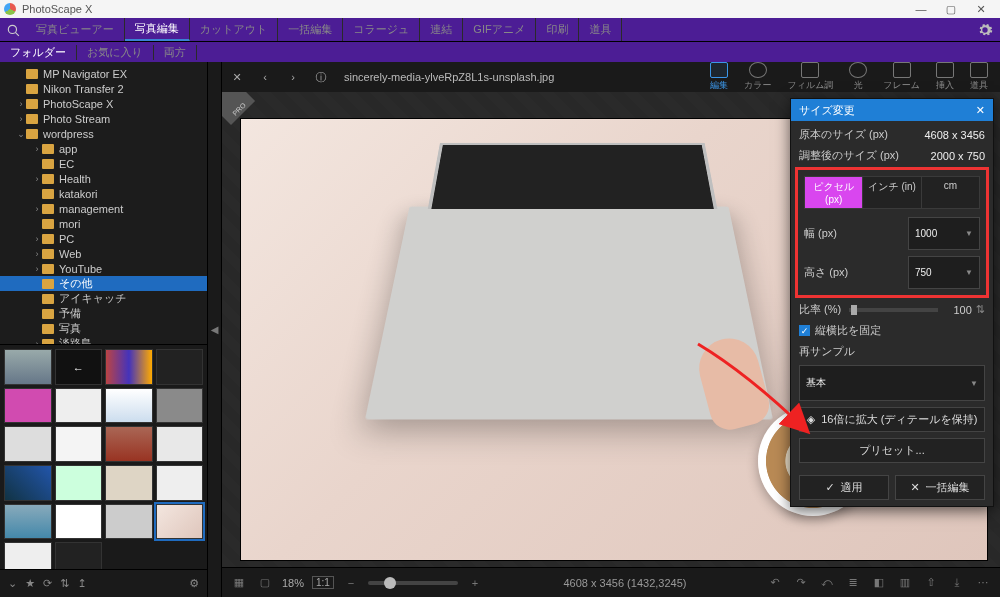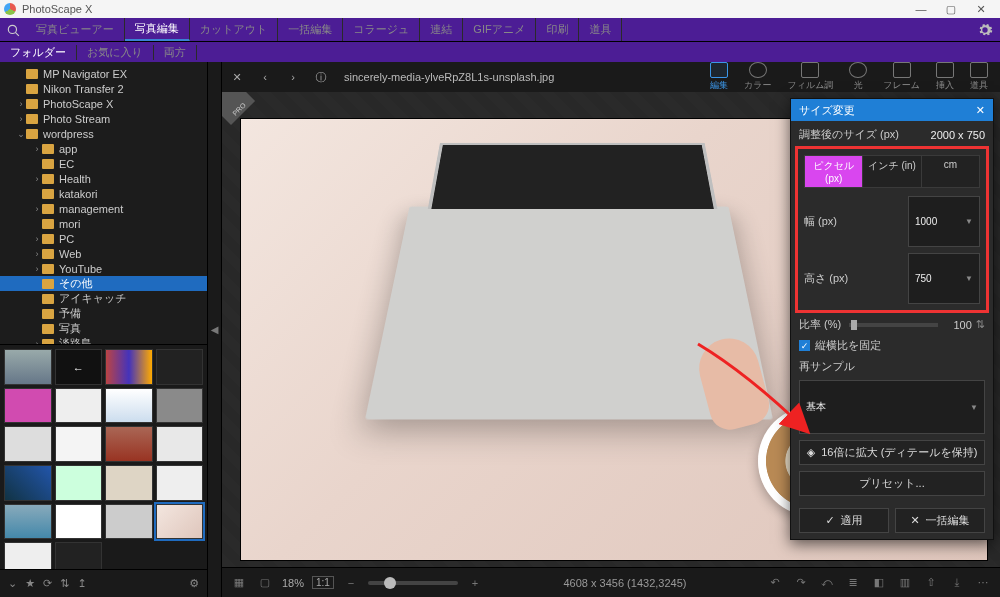--- a/index.html
+++ b/index.html
@@ -73,21 +73,21 @@
   .canvas-footer .zoom-slider::after { content:""; position:absolute; left:18%; top:-4px; width:12px; height:12px; background:#bbb; border-radius:50%; }
   .canvas-footer .dims { margin: 0 auto; color:#999; }
   .cf-ico { color:#777; width:18px; text-align:center; }
 
   
   .rightpanel { position:absolute; right:6px; top:36px; width:204px; background:#2b2b2b; border:1px solid #111; box-shadow:0 4px 14px rgba(0,0,0,.6); z-index:10; }
   .rp-head { height:22px; background:#1f7fd6; color:#fff; display:flex; align-items:center; padding:0 8px; font-size:11px; }
   .rp-head .x { margin-left:auto; cursor:pointer; }
   .rp-body { padding:6px 8px; display:flex; flex-direction:column; gap:6px; font-size:11px; color:#ccc; }
   .rp-row { display:flex; align-items:center; justify-content:space-between; }
-  .rp-val { color:#eee; background:#1e1e1e; border:1px solid #444; padding:19px 6px; min-width:72px; font-size:10px; display:flex; align-items:center; justify-content:space-between; }
+  .rp-val { color:#eee; background:#1e1e1e; border:1px solid #444; padding:10px 6px; min-width:72px; font-size:10px; display:flex; align-items:center; justify-content:space-between; }
   .rp-val .dd { color:#888; font-size:8px; margin-left:6px; }
   .rp-seg { display:flex; border:1px solid #3a3a3a; }
   .rp-seg .seg { flex:1; text-align:center; padding:3px 0; background:#222; color:#ccc; font-size:10px; cursor:pointer; border-right:1px solid #3a3a3a; }
   .rp-seg .seg:last-child { border-right:none; }
   .rp-seg .seg.active { background:#d946ef; color:#fff; }
   .redbox { border:3px solid #e33; padding:6px; margin:-2px -4px; }
   .rp-btn { background:#222; border:1px solid #444; color:#ddd; padding:4px 0; text-align:center; cursor:pointer; font-size:11px; }
   .rp-actions { display:flex; gap:6px; }
   .rp-actions .rp-btn { flex:1; display:flex; align-items:center; justify-content:center; gap:6px; }
   .chk { width:11px; height:11px; background:#1f7fd6; display:inline-flex; align-items:center; justify-content:center; color:#fff; font-size:9px; margin-right:5px; }
@@ -353,20 +353,24 @@
       </div>
     </div>
 
     <div class="rightpanel">
       <div class="rp-head">
         <span>サイズ変更</span>
         <span class="x">✕</span>
       </div>
       <div class="rp-body">
         <div class="rp-row">
+          <span>原本のサイズ (px)</span>
+          <span style="color:#eee">4608 x 3456</span>
+        </div>
+        <div class="rp-row">
           <span>調整後のサイズ (px)</span>
           <span style="color:#eee">2000 x 750</span>
         </div>
 
         <div class="redbox">
           <div class="rp-seg">
             <div class="seg active">ピクセル (px)</div>
             <div class="seg">インチ (in)</div>
             <div class="seg">cm</div>
           </div>

